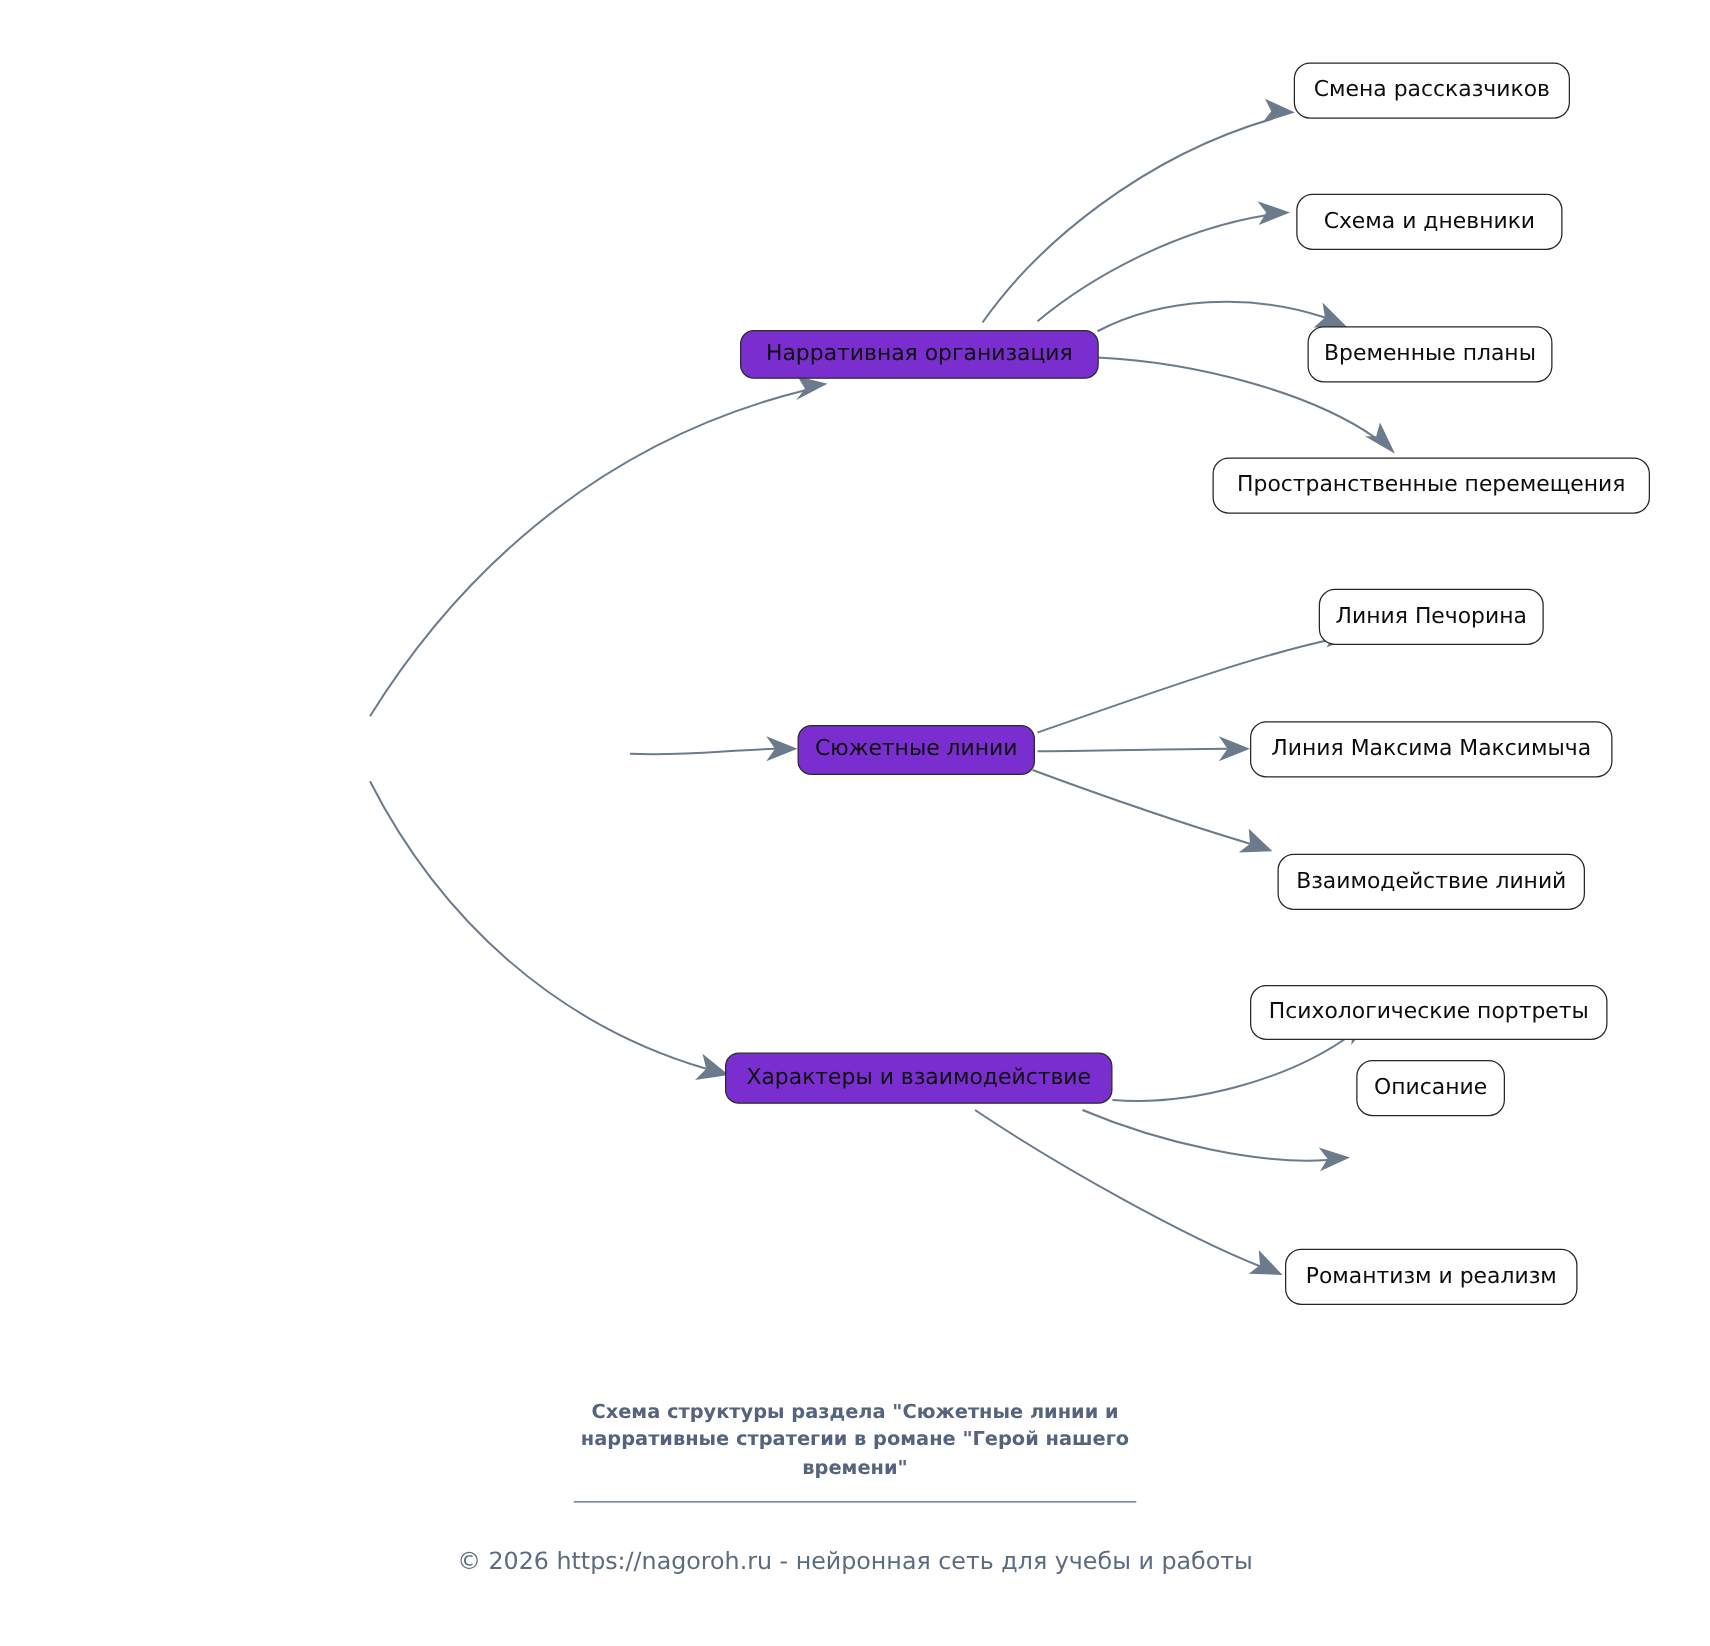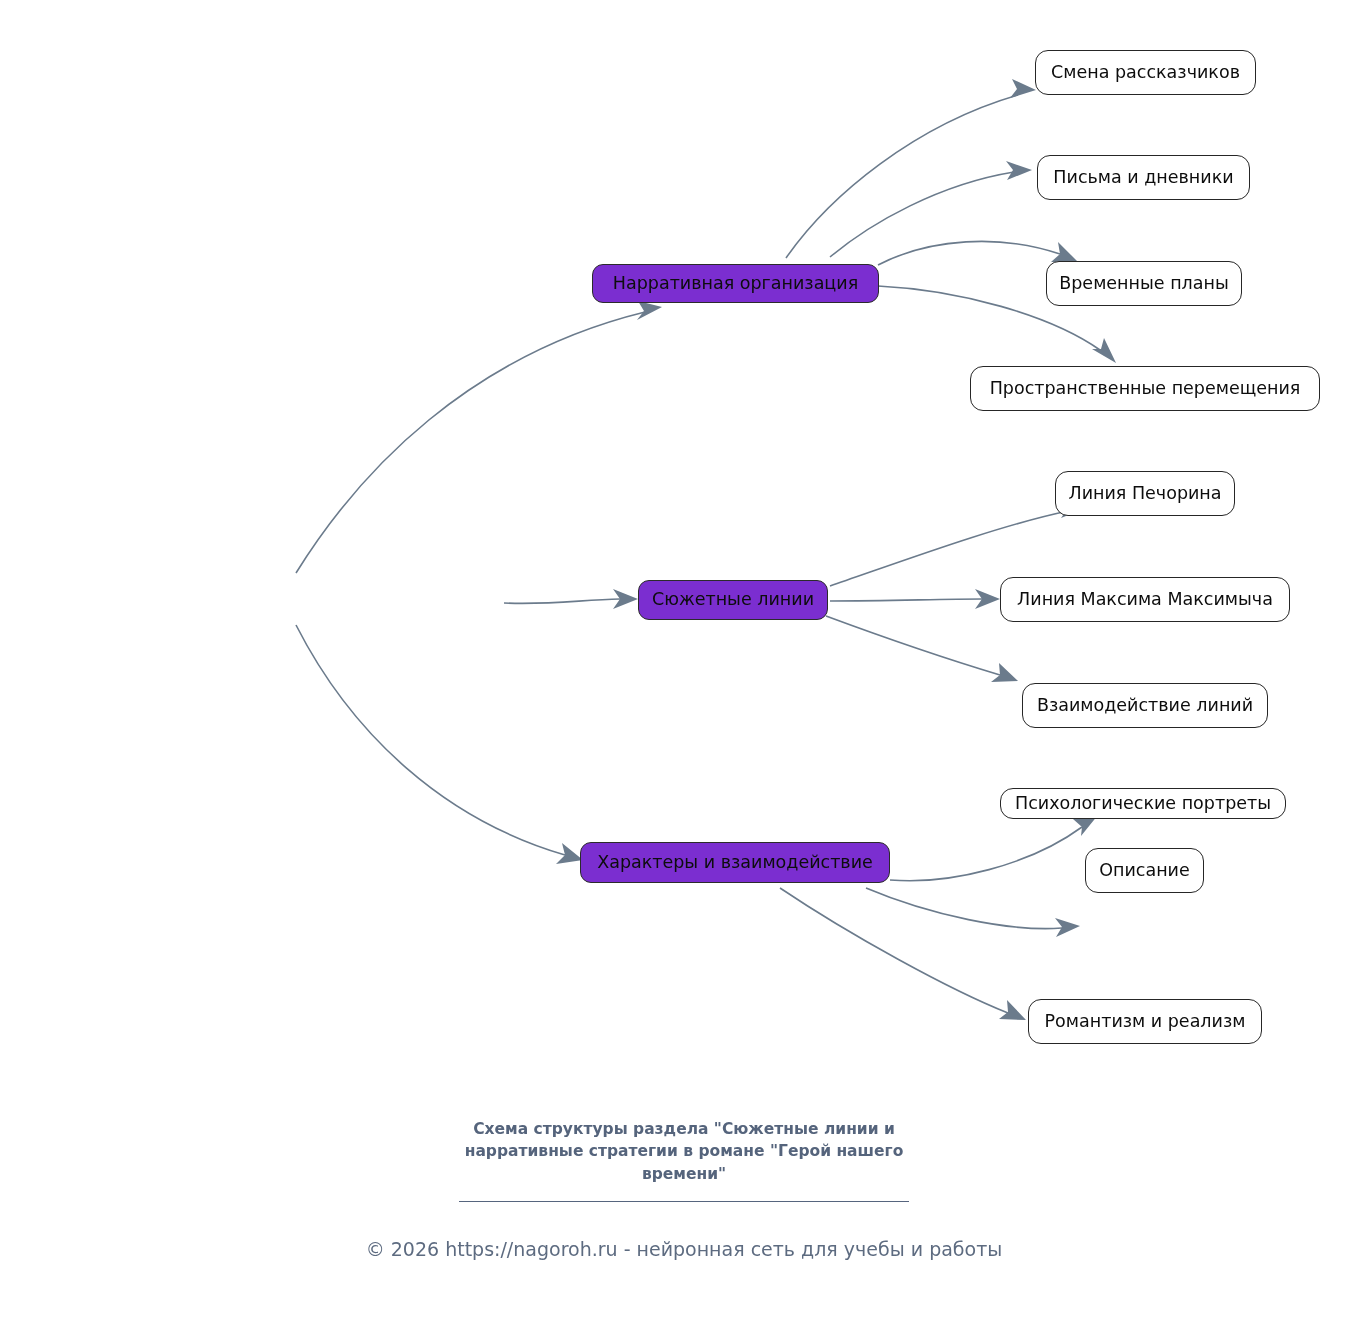--- a/index.html
+++ b/index.html
@@ -191,21 +191,21 @@
 
   <div class="node node-branch" style="left:580px; top:842px; width:310px; height:41px;">
     <span>Характеры и взаимодействие</span>
   </div>
 
   <div class="node node-leaf" style="left:1035px; top:50px; width:221px; height:45px;">
     <span>Смена рассказчиков</span>
   </div>
 
   <div class="node node-leaf" style="left:1037px; top:155px; width:213px; height:45px;">
-    <span>Письма и дневники</span>
+    <span>Схема и дневники</span>
   </div>
 
   <div class="node node-leaf" style="left:970px; top:366px; width:350px; height:45px;">
     <span>Пространственные перемещения</span>
   </div>
 
   <div class="node node-leaf" style="left:1046px; top:261px; width:196px; height:45px;">
     <span>Временные планы</span>
   </div>
 
@@ -214,21 +214,21 @@
   </div>
 
   <div class="node node-leaf" style="left:1000px; top:577px; width:290px; height:45px;">
     <span>Линия Максима Максимыча</span>
   </div>
 
   <div class="node node-leaf" style="left:1022px; top:683px; width:246px; height:45px;">
     <span>Взаимодействие линий</span>
   </div>
 
-  <div class="node node-leaf" style="left:1000px; top:788px; width:286px; height:31px;">
+  <div class="node node-leaf" style="left:1000px; top:788px; width:286px; height:44px;">
     <span>Психологические портреты</span>
   </div>
 
   <div class="node node-leaf" style="left:1085px; top:848px; width:119px; height:45px;">
     <span>Описание</span>
   </div>
 
   <div class="node node-leaf" style="left:1028px; top:999px; width:234px; height:45px;">
     <span>Романтизм и реализм</span>
   </div>

